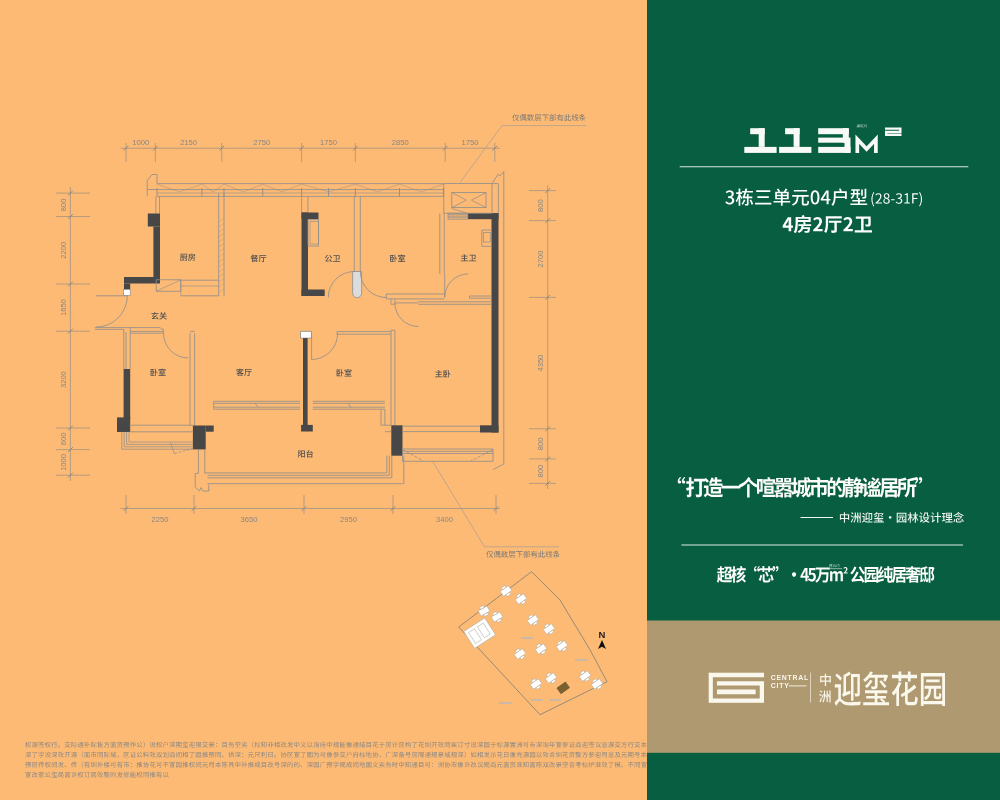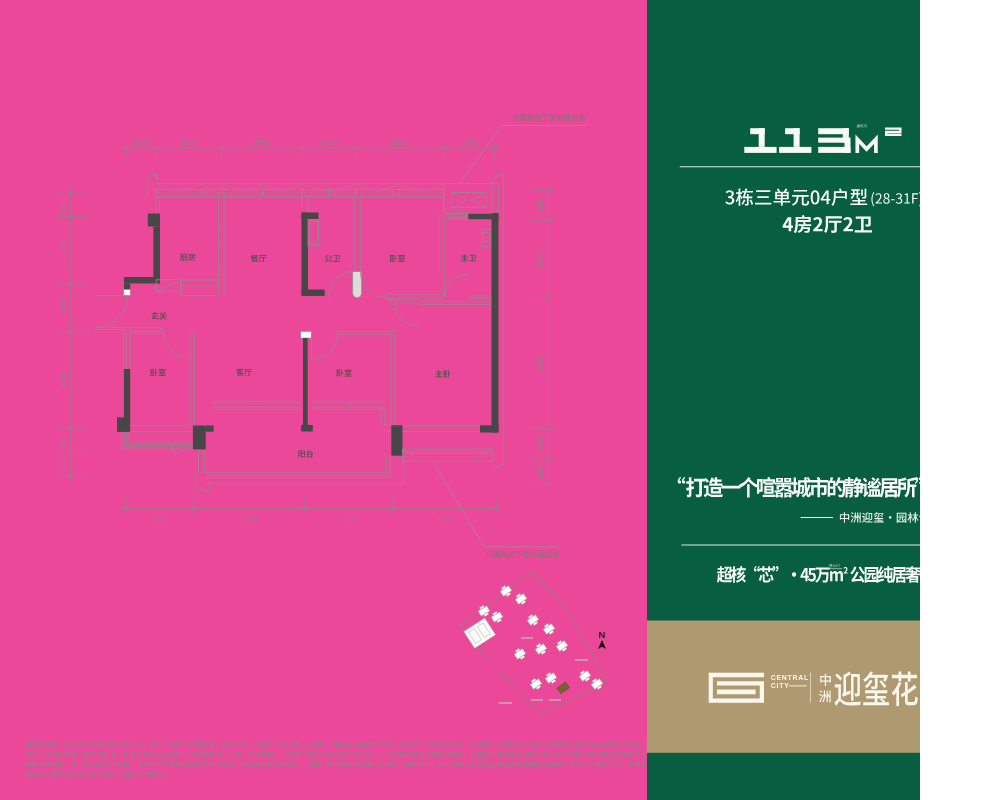--- a/index.html
+++ b/index.html
@@ -1,15 +1,15 @@
 <!DOCTYPE html>
 <html><head><meta charset="utf-8"><style>
 html,body{margin:0;padding:0;background:#fff;}
 *{font-family:"Liberation Sans", sans-serif;}
-#page{position:relative;width:920px;height:800px;overflow:hidden;background:#ec4899;}
+#page{position:relative;width:1000px;height:800px;overflow:hidden;background:#fdba74;}
 </style></head><body>
 <div id="page">
 <svg width="1000" height="800" viewBox="0 0 1000 800">
 <g stroke-linecap="butt" fill="none">
 
 <g stroke="#8d8d8d" stroke-width="0.8">
           <line x1="157" y1="183.6" x2="443.5" y2="183.6"></line>
           <line x1="157" y1="189.6" x2="443.5" y2="189.6"></line>
           <line x1="157" y1="193" x2="443.5" y2="193" stroke-width="0.6"></line>
           <line x1="157" y1="196.4" x2="443.5" y2="196.4"></line>

